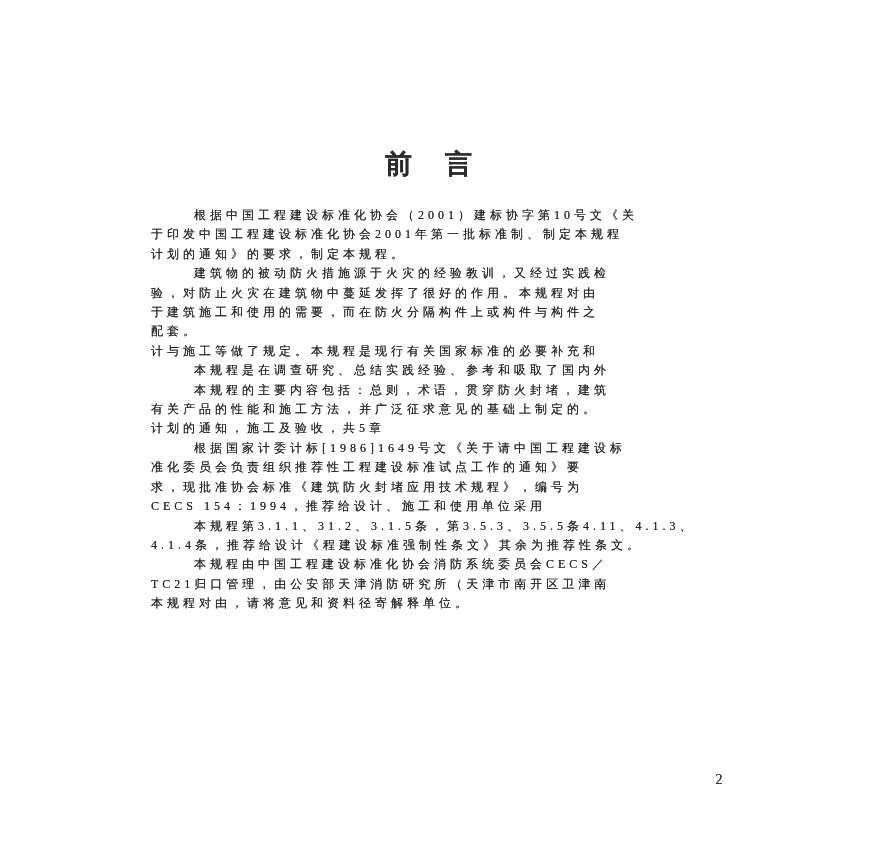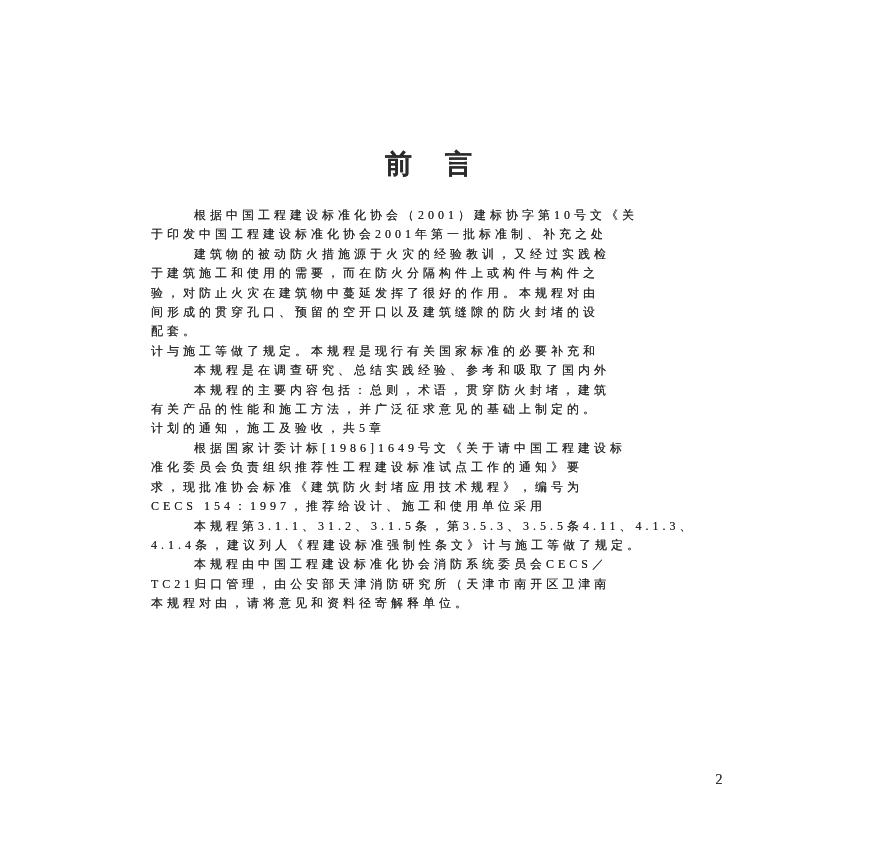--- a/index.html
+++ b/index.html
@@ -57,36 +57,36 @@
   }
 </style>
 </head>
 <body>
 
 <div class="page">
   <h1 class="doc-title">前　言</h1>
 
   <div class="doc-body" id="doc-body">
       <div class="text-line first-line">根据中国工程建设标准化协会（2001）建标协字第10号文《关</div>
-      <div class="text-line">于印发中国工程建设标准化协会2001年第一批标准制、补充之处</div>
+      <div class="text-line">于印发中国工程建设标准化协会2001年第一批标准制、制定本规程</div>
+      <div class="text-line">计划的通知》的要求，制定本规程。</div>
       <div class="text-line first-line">建筑物的被动防火措施源于火灾的经验教训，又经过实践检</div>
+      <div class="text-line">验，对防止火灾在建筑物中蔓延发挥了很好的作用。本规程对由</div>
       <div class="text-line">于建筑施工和使用的需要，而在防火分隔构件上或构件与构件之</div>
-      <div class="text-line">验，对防止火灾在建筑物中蔓延发挥了很好的作用。本规程对由</div>
-      <div class="text-line">间形成的贯穿孔口、预留的空开口以及建筑缝隙的防火封堵的设</div>
       <div class="text-line">配套。</div>
       <div class="text-line">计与施工等做了规定。本规程是现行有关国家标准的必要补充和</div>
       <div class="text-line first-line">本规程是在调查研究、总结实践经验、参考和吸取了国内外</div>
       <div class="text-line first-line">本规程的主要内容包括：总则，术语，贯穿防火封堵，建筑</div>
       <div class="text-line">有关产品的性能和施工方法，并广泛征求意见的基础上制定的。</div>
       <div class="text-line">计划的通知，施工及验收，共5章</div>
       <div class="text-line first-line">根据国家计委计标[1986]1649号文《关于请中国工程建设标</div>
       <div class="text-line">准化委员会负责组织推荐性工程建设标准试点工作的通知》要</div>
       <div class="text-line">求，现批准协会标准《建筑防火封堵应用技术规程》，编号为</div>
-      <div class="text-line">CECS 154：1997，推荐给设计、施工和使用单位采用</div>
+      <div class="text-line">CECS 154：1994，推荐给设计、施工和使用单位采用</div>
       <div class="text-line first-line">本规程第3.1.1、31.2、3.1.5条，第3.5.3、3.5.5条4.11、4.1.3、</div>
-      <div class="text-line">4.1.4条，建议列人《程建设标准强制性条文》计与施工等做了规定。</div>
+      <div class="text-line">4.1.4条，推荐给设计《程建设标准强制性条文》其余为推荐性条文。</div>
       <div class="text-line first-line">本规程由中国工程建设标准化协会消防系统委员会CECS／</div>
       <div class="text-line">TC21归口管理，由公安部天津消防研究所（天津市南开区卫津南</div>
       <div class="text-line">本规程对由，请将意见和资料径寄解释单位。</div>
     </div>
 
   <div class="page-number">2</div>
 </div>
 
 </body></html>

